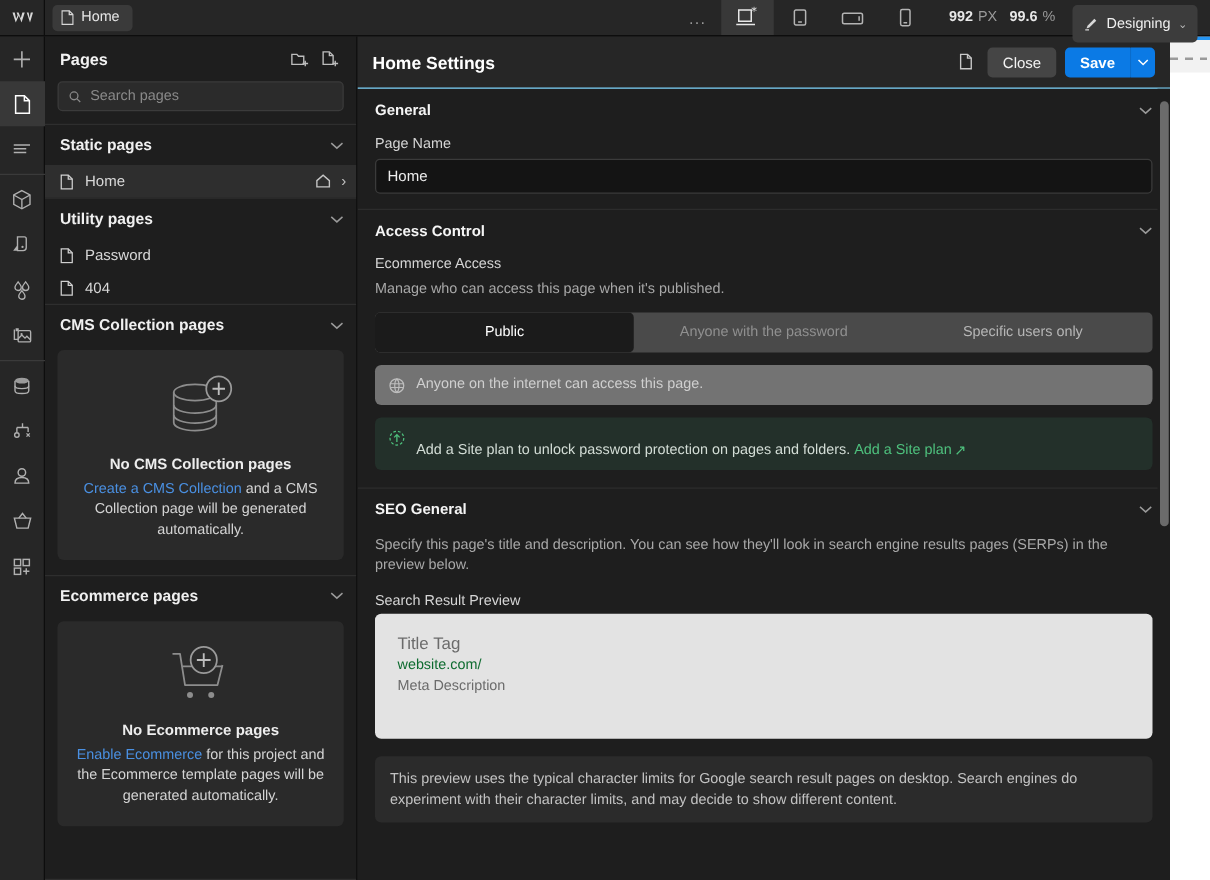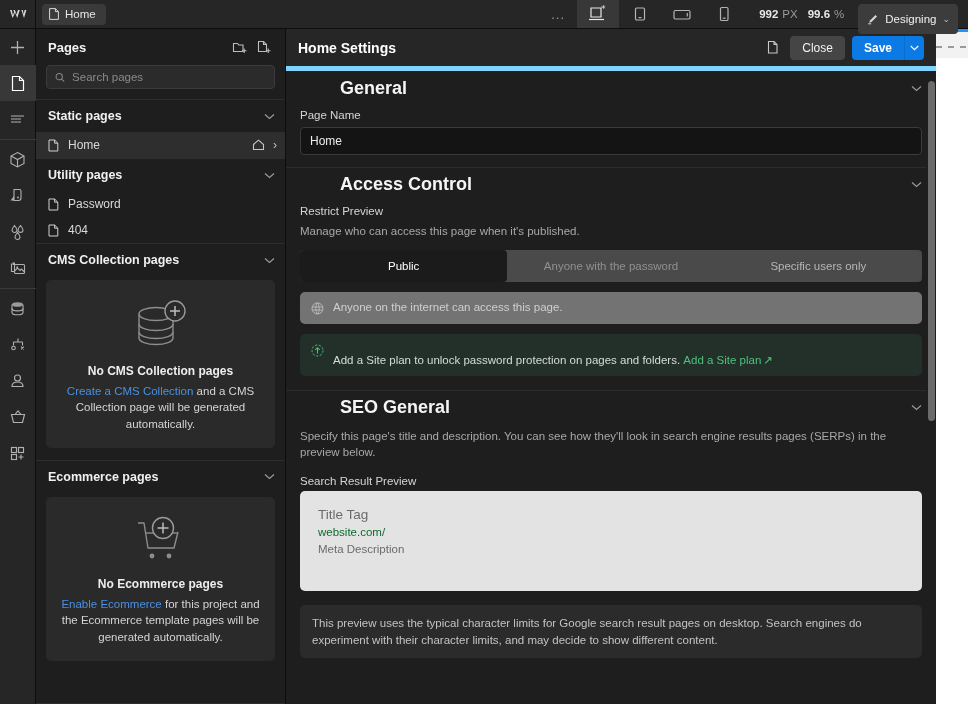--- a/index.html
+++ b/index.html
@@ -122,21 +122,21 @@
 
   
   .settings {
     width: 650px; min-width: 650px; background: #1e1e1e;
     display: flex; flex-direction: column; overflow: hidden;
     position: relative;
   }
   .set-head {
     display: flex; align-items: center; height: 42px;
     padding: 0 12px 0 6px; background: #262626;
-    border-bottom: 5px solid #7dd3fc;
+    border-bottom: 1px solid #7dd3fc;
   }
   .set-title { flex: 1; font-size: 14px; font-weight: bold; color: #fff; padding-left: 6px; }
   .dup-btn { width: 26px; height: 24px; display: flex; align-items: center; justify-content: center; color: #c8c8c8; }
   .close-btn {
     background: #454545; border-radius: 4px; height: 24px;
     display: flex; align-items: center; padding: 0 12px;
     font-size: 12px; color: #f2f2f2; margin-left: 4px;
   }
   .save-split { display: flex; margin-left: 7px; }
   .save-btn {
@@ -149,21 +149,21 @@
     display: flex; align-items: center; justify-content: center;
     border-radius: 0 4px 4px 0; color: #fff; font-size: 9px;
     border-left: 1px solid #0a6ccb;
   }
   .set-scroll { flex: 1; overflow: hidden; position: relative; }
   .sgroup-head {
     display: flex; align-items: center; height: 34px;
     padding: 0 14px 0 14px; border-top: 1px solid #2c2c2c;
   }
   .sgroup-head:first-child { border-top: 0; }
-  .sgroup-title { flex: 1; font-size: 18px; font-weight: bold; color: #f5f5f5; margin-left: 40px; }
+  .sgroup-title { flex: 1; font-size: 12px; font-weight: bold; color: #f5f5f5; }
   .fld { padding: 4px 14px 12px; }
   .fld-label { font-size: 11.5px; color: #d5d5d5; margin-bottom: 6px; }
   .fld-sub { font-size: 11.5px; color: #a8a8a8; margin-bottom: 10px; line-height: 1.45; }
   .txt-input {
     width: 100%; height: 28px; background: #141414;
     border: 1px solid #3b3b3b; border-radius: 4px;
     color: #ededed; font-size: 12px; padding: 0 9px;
     outline: none; font-family: "Liberation Sans", sans-serif;
   }
   .seg {
@@ -520,21 +520,21 @@
           <input class="txt-input" type="text" value="Home" style="">
         </div>
 
         <div class="sgroup-head">
           <div class="sgroup-title">Access Control</div>
           <svg class="chev-d" width="11" height="7" viewBox="0 0 11 7">
             <path d="M1 1.5 L5.5 5.5 L10 1.5" fill="none" stroke="currentColor" stroke-width="1.2"></path>
           </svg>
         </div>
         <div class="fld" style="padding-bottom:0">
-          <div class="fld-label">Restrict Preview</div>
+          <div class="fld-label">Ecommerce Access</div>
           <div class="fld-sub">Manage who can access this page when it's published.</div>
           <div class="seg">
             <div class="seg-item on">
               <span>Public</span>
             </div>
             <div class="seg-item dim">
               <span>Anyone with the password</span>
             </div>
             <div class="seg-item">
               <span>Specific users only</span>

